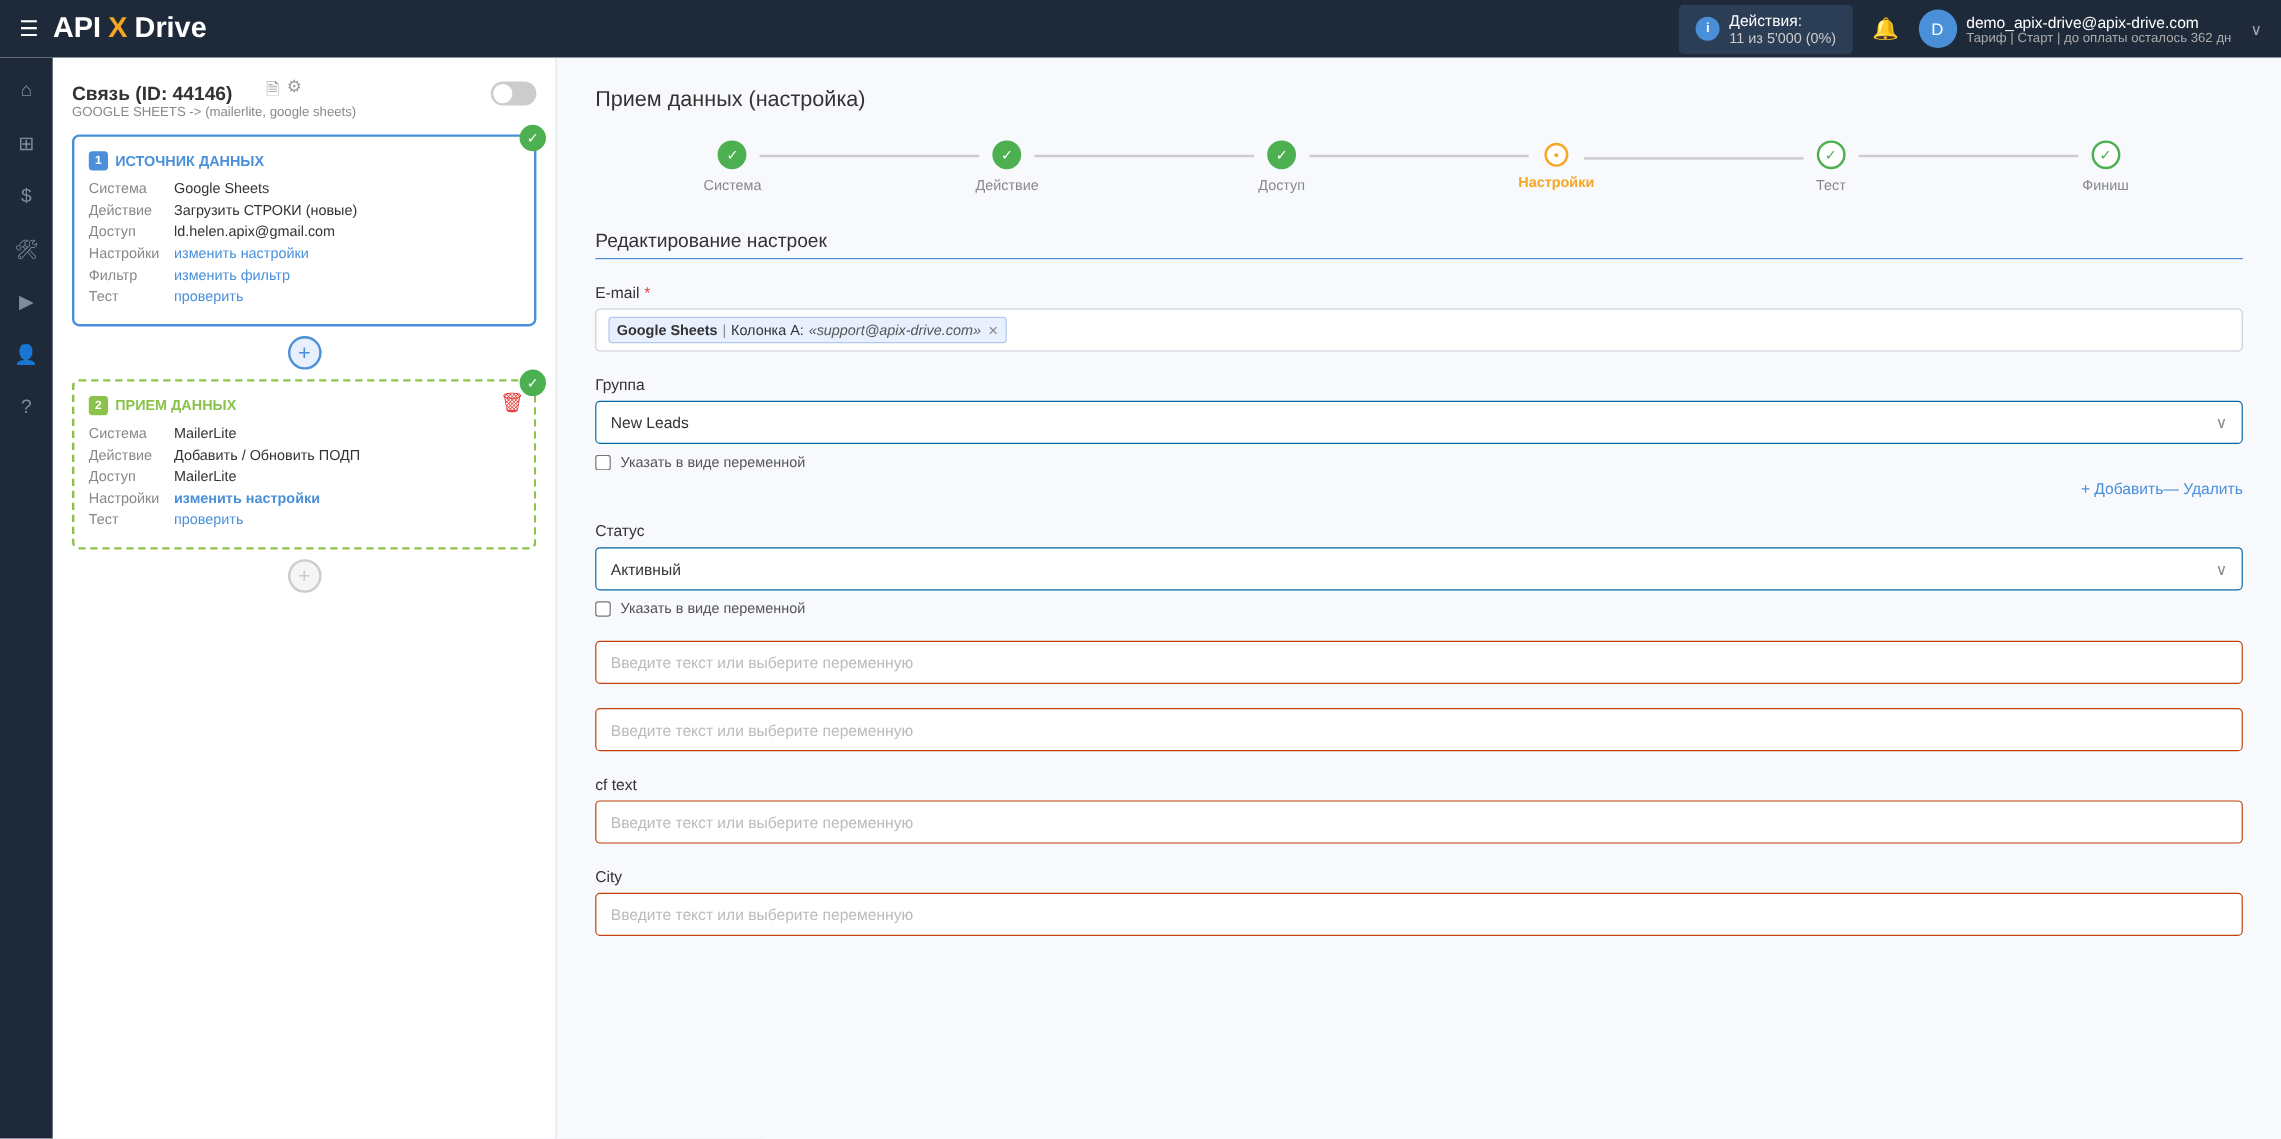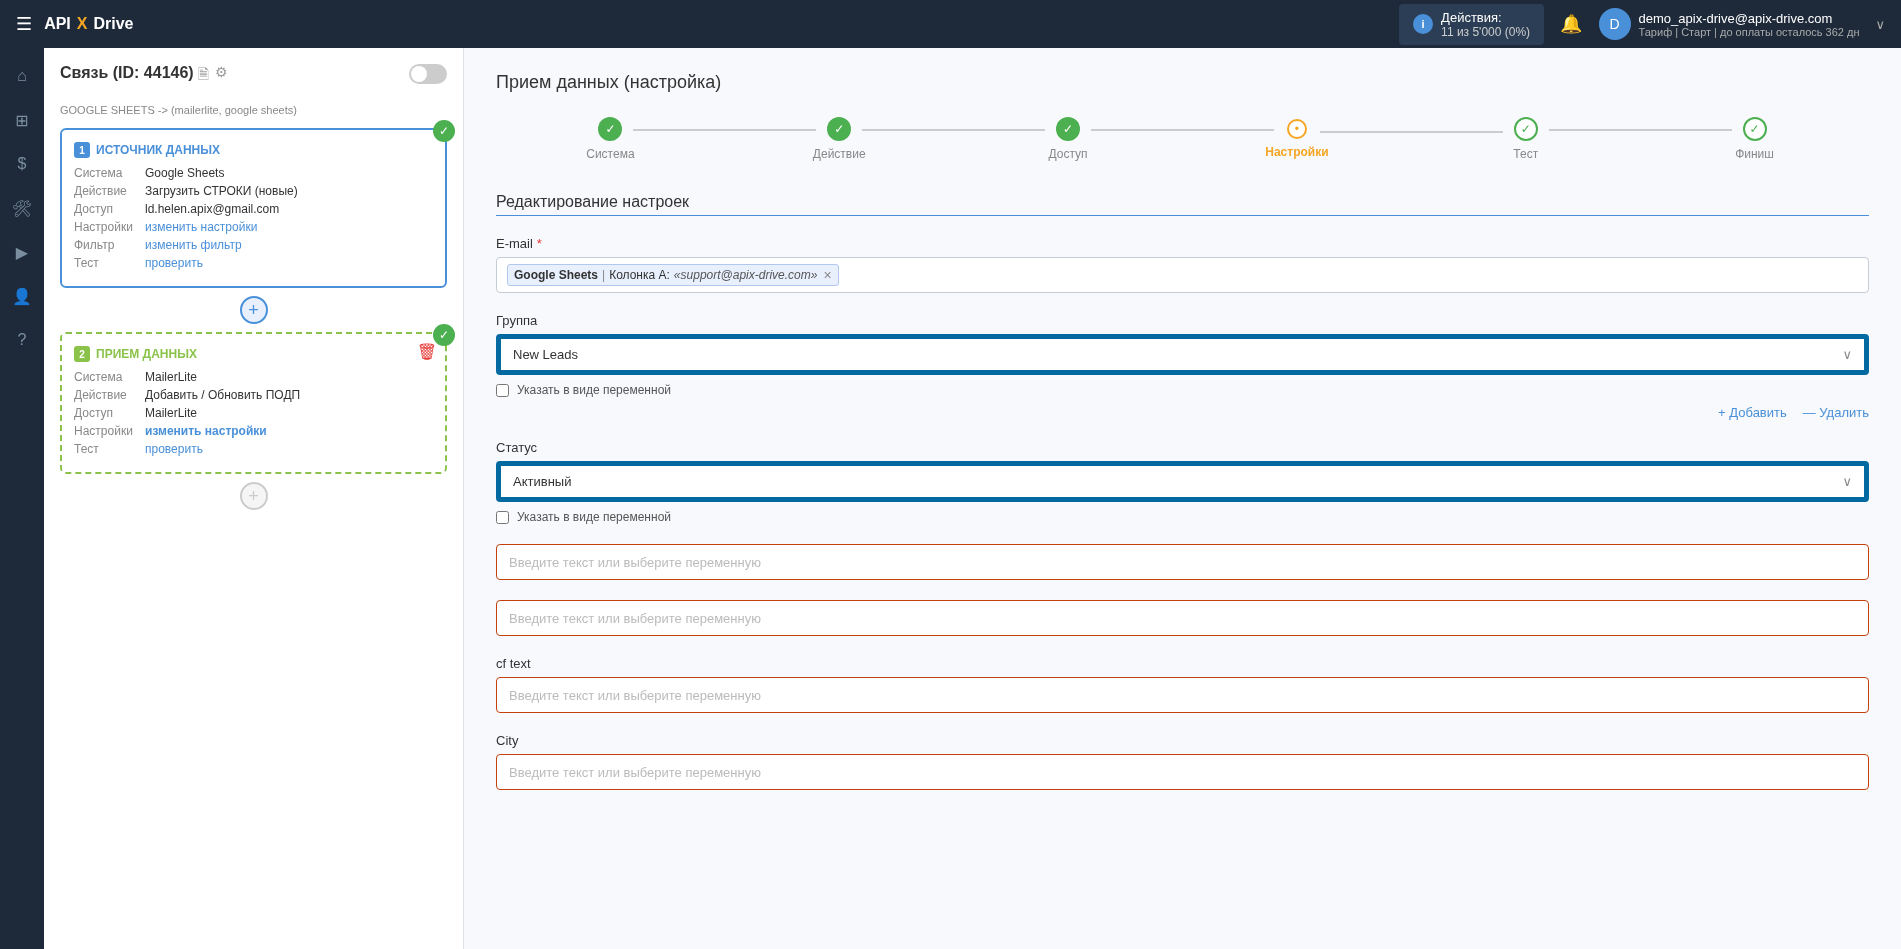--- a/index.html
+++ b/index.html
@@ -1,20 +1,20 @@
 <!DOCTYPE html>
 <html><head>
   <meta charset="utf-8">
   <style>
     * { box-sizing: border-box; margin: 0; padding: 0; }
     body { font-family: Arial, sans-serif; font-size: 13px; background: #f0f2f5; color: #333; display: flex; flex-direction: column; height: 100vh; overflow: hidden; }
 
     
     .topbar { background: #1e2a3a; display: flex; align-items: center; padding: 0 16px; height: 48px; flex-shrink: 0; }
-    .topbar-logo { color: #f5a623; font-weight: bold; font-size: 16px; margin-right: auto; display: flex; align-items: flex-start; gap: 6px; }
+    .topbar-logo { color: #f5a623; font-weight: bold; font-size: 24px; margin-right: auto; display: flex; align-items: flex-start; gap: 6px; }
     .topbar-logo .api { color: #fff; }
     .topbar-logo .x { color: #f5a623; }
     .topbar-logo .drive { color: #fff; }
     .topbar-menu-icon { color: #fff; font-size: 18px; margin-right: 12px; cursor: pointer; }
     .topbar-actions { background: #2c3e55; border-radius: 4px; padding: 6px 14px; color: #ccc; font-size: 12px; display: flex; align-items: center; gap: 8px; margin-right: 16px; }
     .topbar-actions .info-icon { background: #4a90d9; border-radius: 50%; width: 20px; height: 20px; display: flex; align-items: center; justify-content: center; color: #fff; font-size: 11px; font-weight: bold; }
     .topbar-actions .actions-text { color: #fff; font-size: 13px; }
     .topbar-actions .actions-count { color: #ccc; font-size: 12px; }
     .topbar-bell { color: #aaa; font-size: 18px; margin-right: 16px; cursor: pointer; }
     .topbar-user { display: flex; align-items: center; gap: 8px; color: #fff; }
@@ -26,21 +26,21 @@
 
     
     .main-layout { display: flex; flex: 1; overflow: hidden; }
 
     
     .sidebar { background: #1e2a3a; width: 44px; display: flex; flex-direction: column; align-items: center; padding: 10px 0; gap: 8px; flex-shrink: 0; }
     .sidebar-item { width: 36px; height: 36px; display: flex; align-items: center; justify-content: center; border-radius: 6px; color: #7a8ea0; cursor: pointer; font-size: 16px; }
 
     
     .left-panel { background: #fff; width: 420px; flex-shrink: 0; border-right: 1px solid #dde2e8; overflow-y: auto; padding: 16px; }
-    .connection-header { display: flex; align-items: flex-start; gap: 0; margin-bottom: 16px; }
+    .connection-header { display: flex; align-items: flex-end; gap: 24px; margin-bottom: 0; }
     .connection-title { font-size: 16px; font-weight: bold; color: #333; }
     .connection-icons { display: flex; gap: 6px; margin-left: 4px; }
     .connection-icons span { color: #999; font-size: 14px; cursor: pointer; }
     .connection-toggle { margin-left: auto; }
     .toggle { width: 38px; height: 20px; background: #ccc; border-radius: 10px; position: relative; cursor: pointer; }
     .toggle::after { content: ''; width: 16px; height: 16px; background: #fff; border-radius: 50%; position: absolute; top: 2px; left: 2px; }
     .connection-subtitle { font-size: 11px; color: #888; margin-bottom: 12px; }
 
     
     .block { border: 2px solid #4a90d9; border-radius: 6px; padding: 12px; margin-bottom: 8px; position: relative; }
@@ -83,27 +83,27 @@
     .field-label .sub { color: #888; font-size: 12px; }
     .tag-input { border: 1px solid #c5cdd6; border-radius: 4px; padding: 6px 10px; display: flex; align-items: center; gap: 6px; background: #fff; min-height: 36px; }
     .tag { background: #e8f0fe; border: 1px solid #b3c8f0; border-radius: 3px; padding: 2px 6px; font-size: 12px; color: #333; display: flex; align-items: center; gap: 4px; }
     .tag .tag-name { font-weight: bold; color: #333; }
     .tag .tag-pipe { color: #888; }
     .tag .tag-col { color: #333; }
     .tag .tag-val { color: #555; font-style: italic; }
     .tag .tag-close { color: #888; cursor: pointer; font-size: 14px; margin-left: 2px; }
 
     .select-wrap { position: relative; }
-    .select-field { border: 5px solid #0369a1; border-radius: 4px; padding: 8px 12px; background: #fff; display: flex; align-items: center; justify-content: space-between; cursor: pointer; min-height: 36px; }
+    .select-field { border: 1px solid #0369a1; border-radius: 4px; padding: 8px 12px; background: #fff; display: flex; align-items: center; justify-content: space-between; cursor: pointer; min-height: 36px; }
     .select-field .chevron { color: #888; }
 
     .checkbox-row { display: flex; align-items: center; gap: 8px; margin-top: 8px; font-size: 12px; color: #555; }
     .checkbox-row input[type="checkbox"] { cursor: pointer; }
 
-    .actions-row { display: flex; justify-content: flex-end; gap: 16px; margin-top: 8px; font-size: 13px; }
+    .actions-row { display: flex; justify-content: flex-end; margin-top: 8px; font-size: 13px; }
     .action-add { color: #4a90d9; cursor: pointer; }
     .action-remove { color: #4a90d9; cursor: pointer; }
 
     .text-input { border: 1px solid #c2410c; border-radius: 4px; padding: 8px 12px; background: #fff; width: 100%; font-size: 13px; color: #999; min-height: 36px; outline: none; }
     .text-input::placeholder { color: #bbb; }
   </style>
 </head>
 <body>
 
 <div class="topbar">

